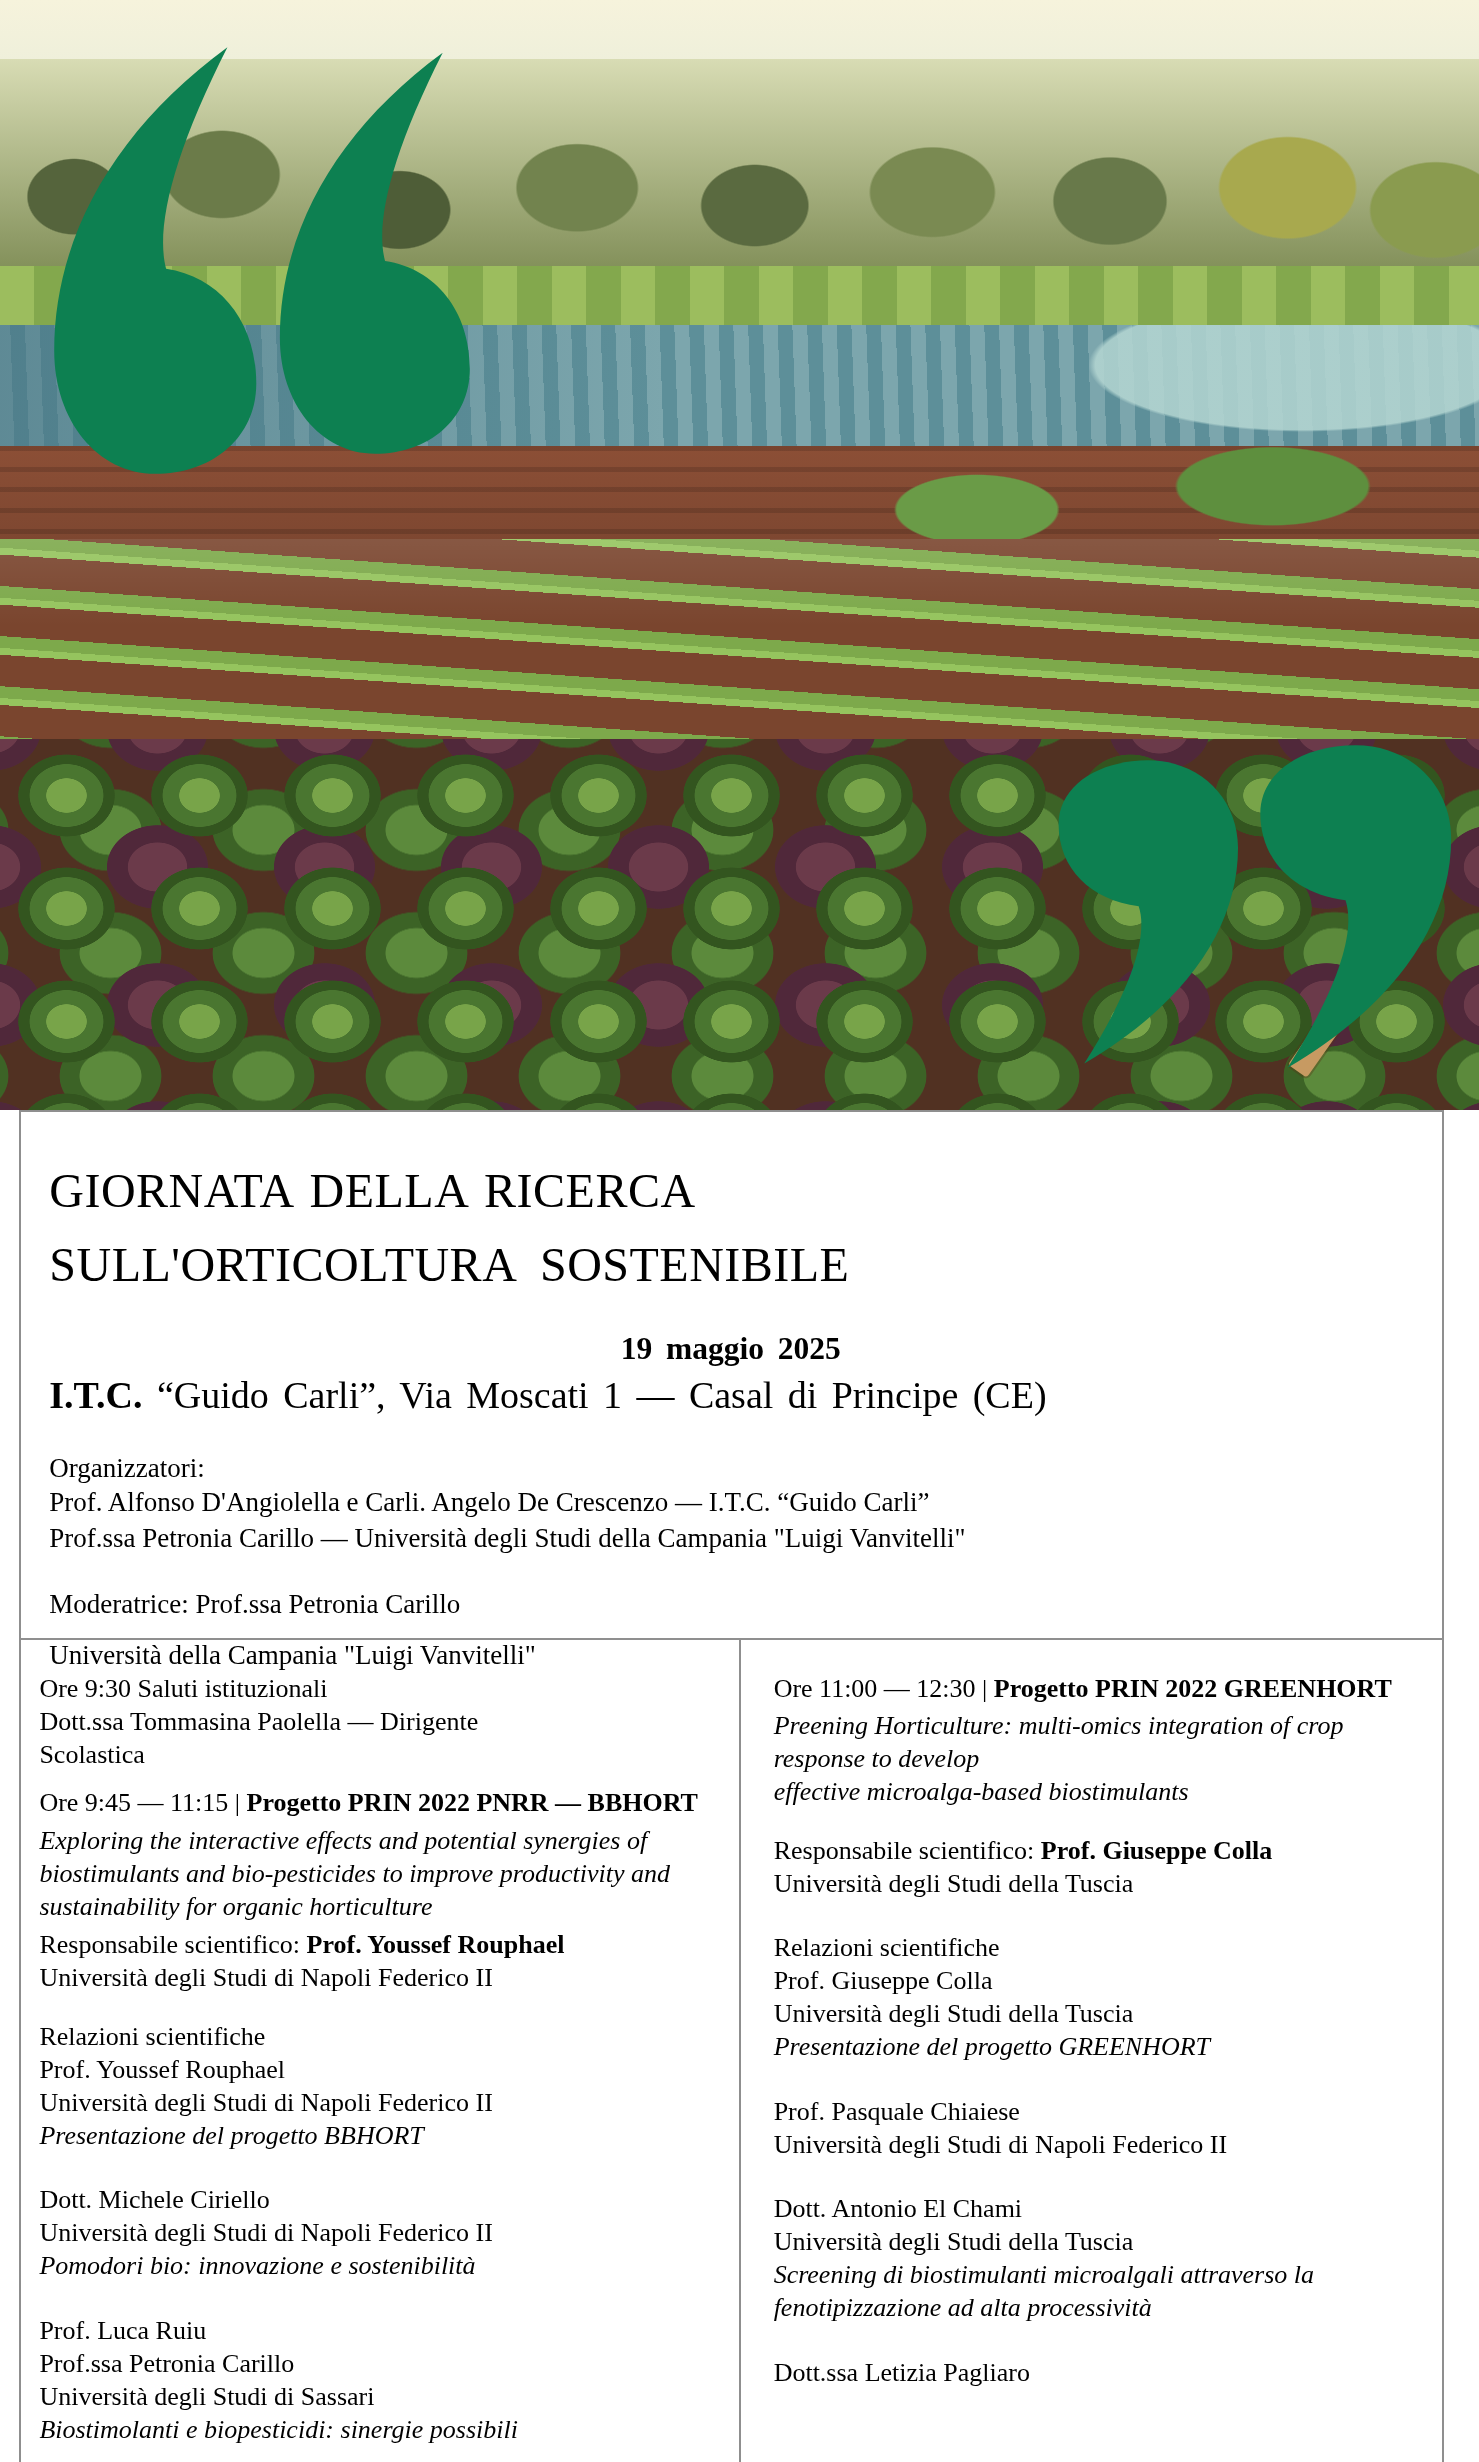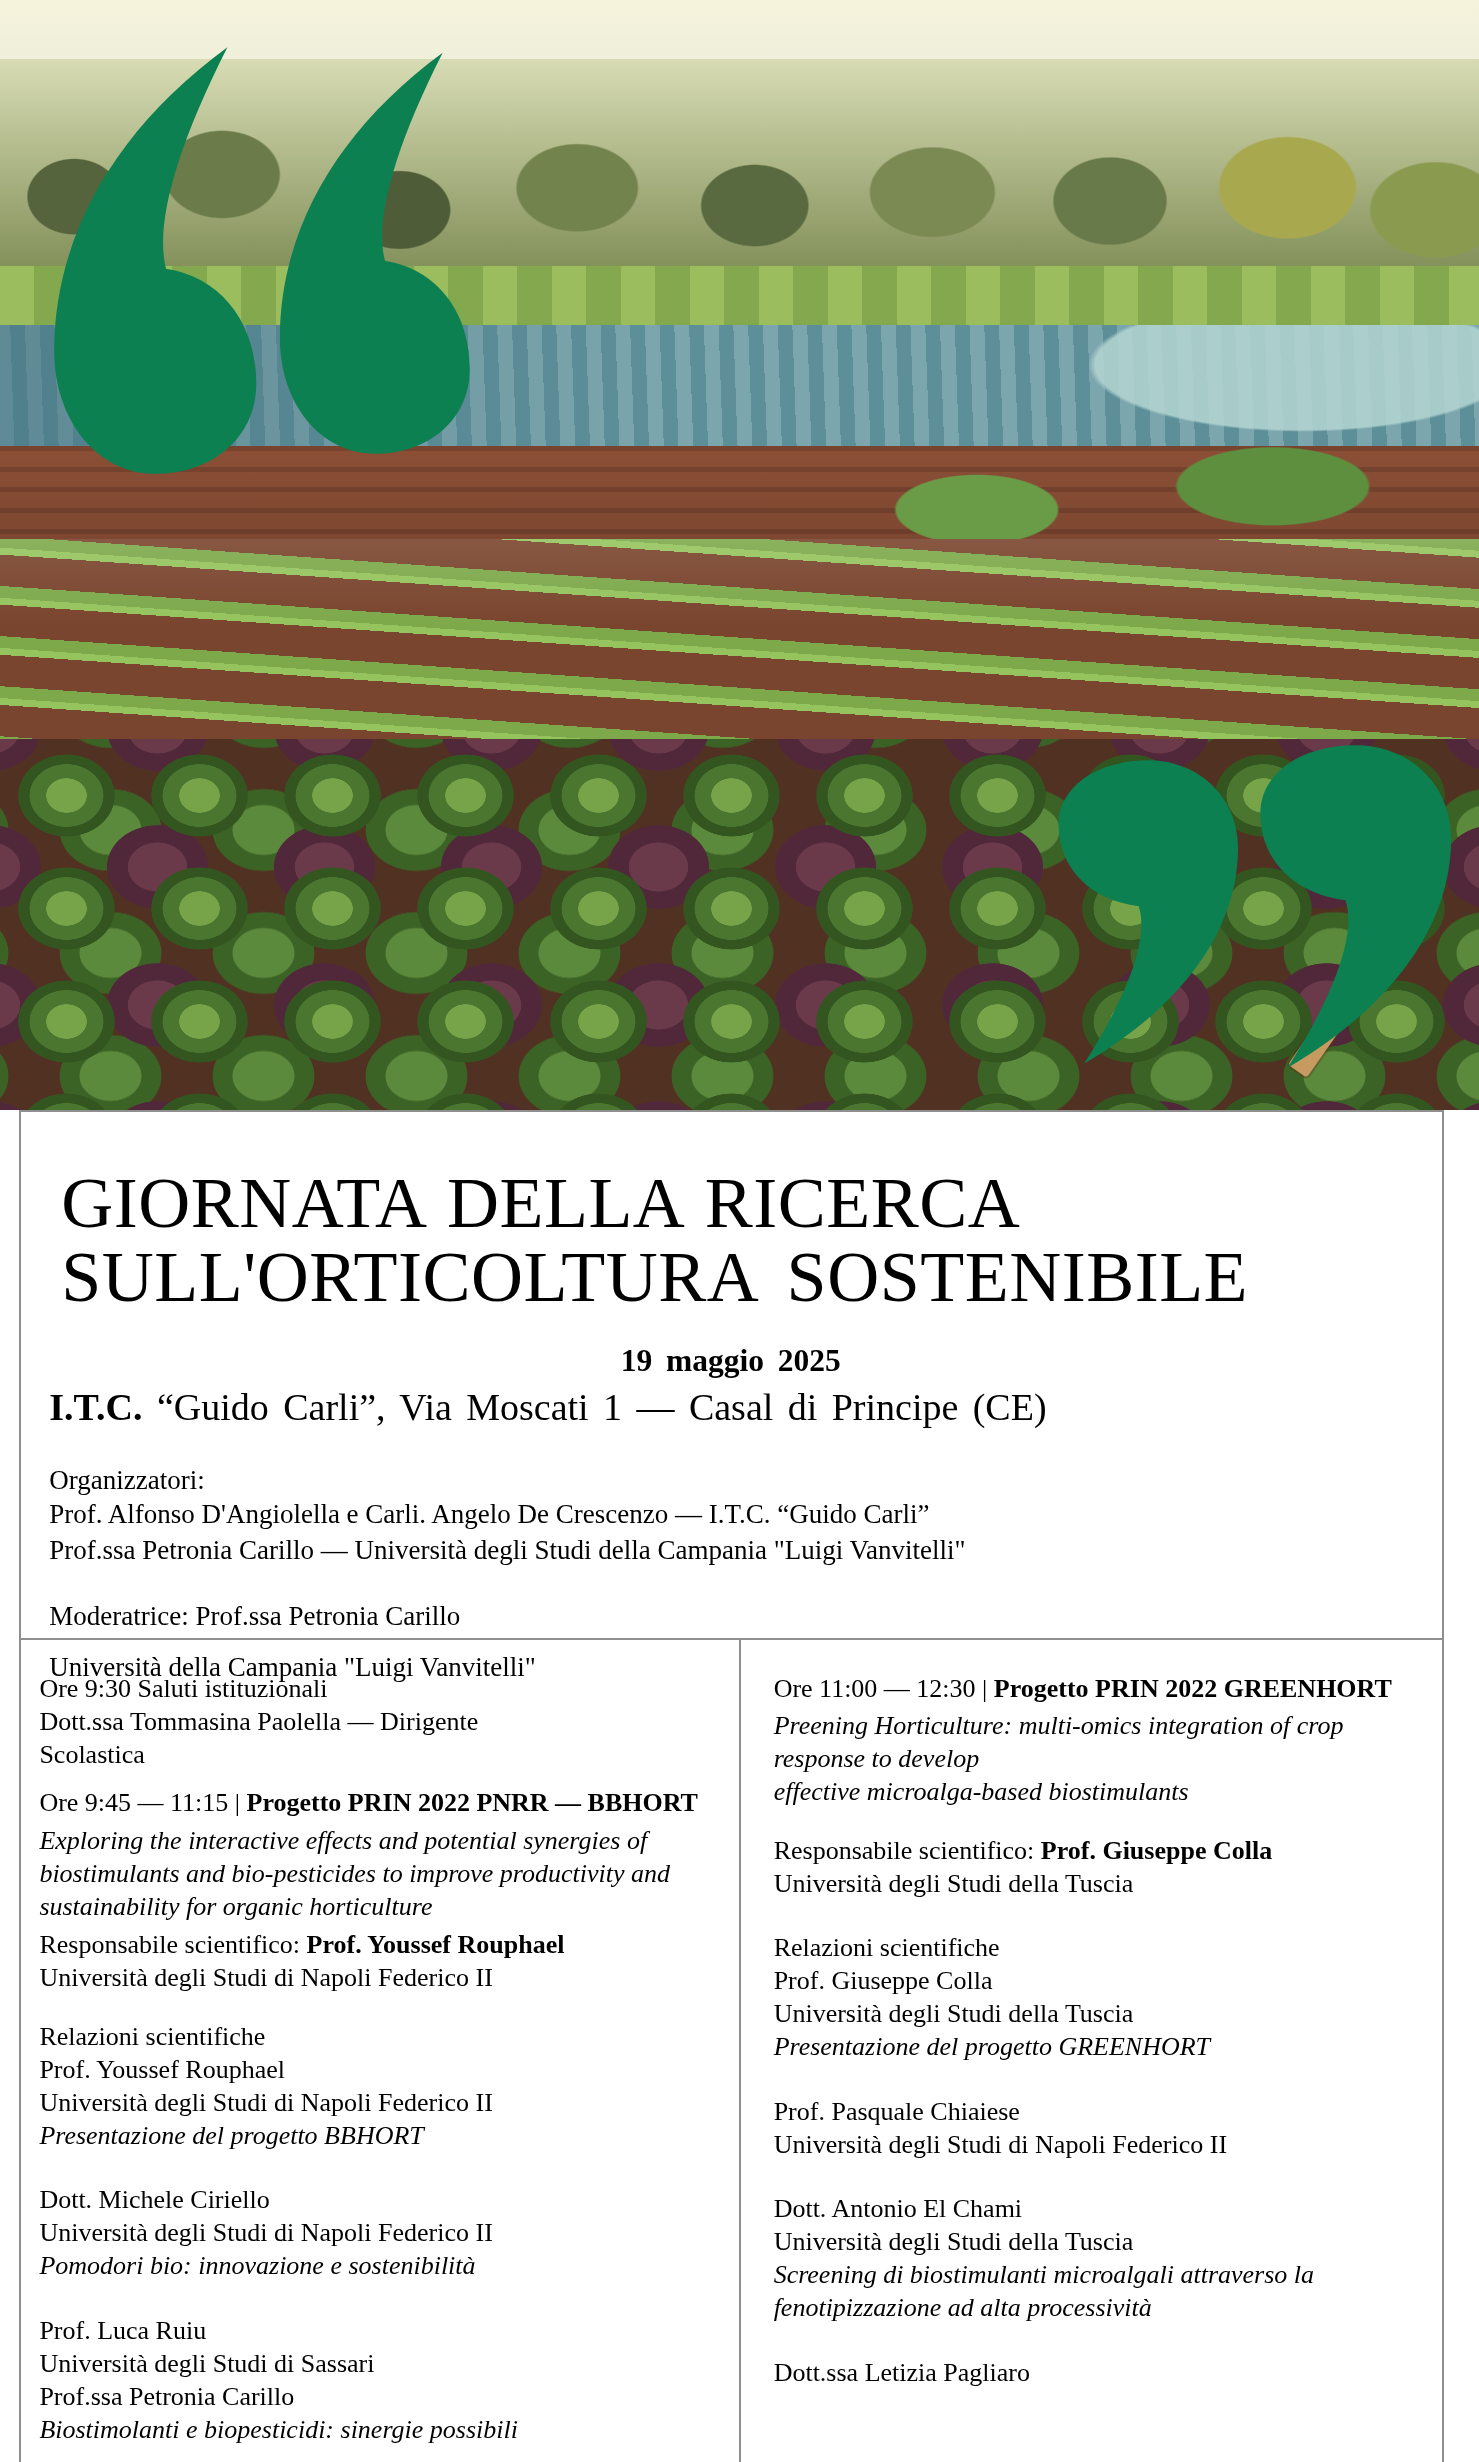--- a/index.html
+++ b/index.html
@@ -48,21 +48,21 @@
   .q-open{left:47px;top:39px;width:433px;height:443px;transform:rotate(180deg);}
   .q-close{left:1049px;top:739px;width:409px;height:335px;}
 
   
   .boxes{position:absolute;left:18.7px;top:1110px;width:1425px;}
   .box{border:2px solid #8f8f8f;background:#fff;box-sizing:border-box;}
   .box + .box{border-top:none;}
 
   
   .title-box{height:530px;padding:42px 29.5px 0 28.6px;}
-  .title{font-size:72px;line-height:74px;font-weight:400;margin:12px;letter-spacing:0.5px;}
+  .title{font-size:48px;line-height:74px;font-weight:400;margin:0;letter-spacing:0.5px;}
   .title .ws1{word-spacing:4.9px;}
   .title .ws2{word-spacing:12.8px;}
   .date-line{font-size:31.5px;margin:28.6px 0 0 0;word-spacing:5.9px;text-align:center;}
   .venue-line{font-size:38px;margin:6.9px 0 0 0;word-spacing:4.9px;}
   .org-label{font-size:27px;margin:36px 0 0 0;}
   .org-line{font-size:27px;line-height:36px;margin:0;}
   .moderator{font-size:27px;margin:32.5px 0 0 0;}
   .mod-aff{font-size:27px;margin:19.7px 0 0 0;}
 
   
@@ -139,22 +139,22 @@
         <p class="g-sm"><span>Responsabile scientifico: </span><strong>Prof. Youssef Rouphael</strong></p>
         <p>Università degli Studi di Napoli Federico II</p>
         <p class="g-md">Relazioni scientifiche</p>
         <p>Prof. Youssef Rouphael</p>
         <p>Università degli Studi di Napoli Federico II</p>
         <p class="it">Presentazione del progetto BBHORT</p>
         <p class="g-lg">Dott. Michele Ciriello</p>
         <p>Università degli Studi di Napoli Federico II</p>
         <p class="it">Pomodori bio: innovazione e sostenibilità</p>
         <p class="g-lg">Prof. Luca Ruiu</p>
+        <p>Prof.ssa Petronia Carillo</p>
         <p>Università degli Studi di Sassari</p>
-        <p>Prof.ssa Petronia Carillo</p>
         <p class="it">Biostimolanti e biopesticidi: sinergie possibili</p>
       </div>
 
       <div class="prog-col right">
         <p><span>Ore 11:00 — 12:30 | </span><strong>Progetto PRIN 2022 GREENHORT</strong></p>
         <p class="it g-sm">Preening Horticulture: multi-omics integration of crop response to develop</p>
         <p class="it">effective microalga-based biostimulants</p>
         <p class="g-md"><span>Responsabile scientifico: </span><strong>Prof. Giuseppe Colla</strong></p>
         <p>Università degli Studi della Tuscia</p>
         <p class="g-lg">Relazioni scientifiche</p>

